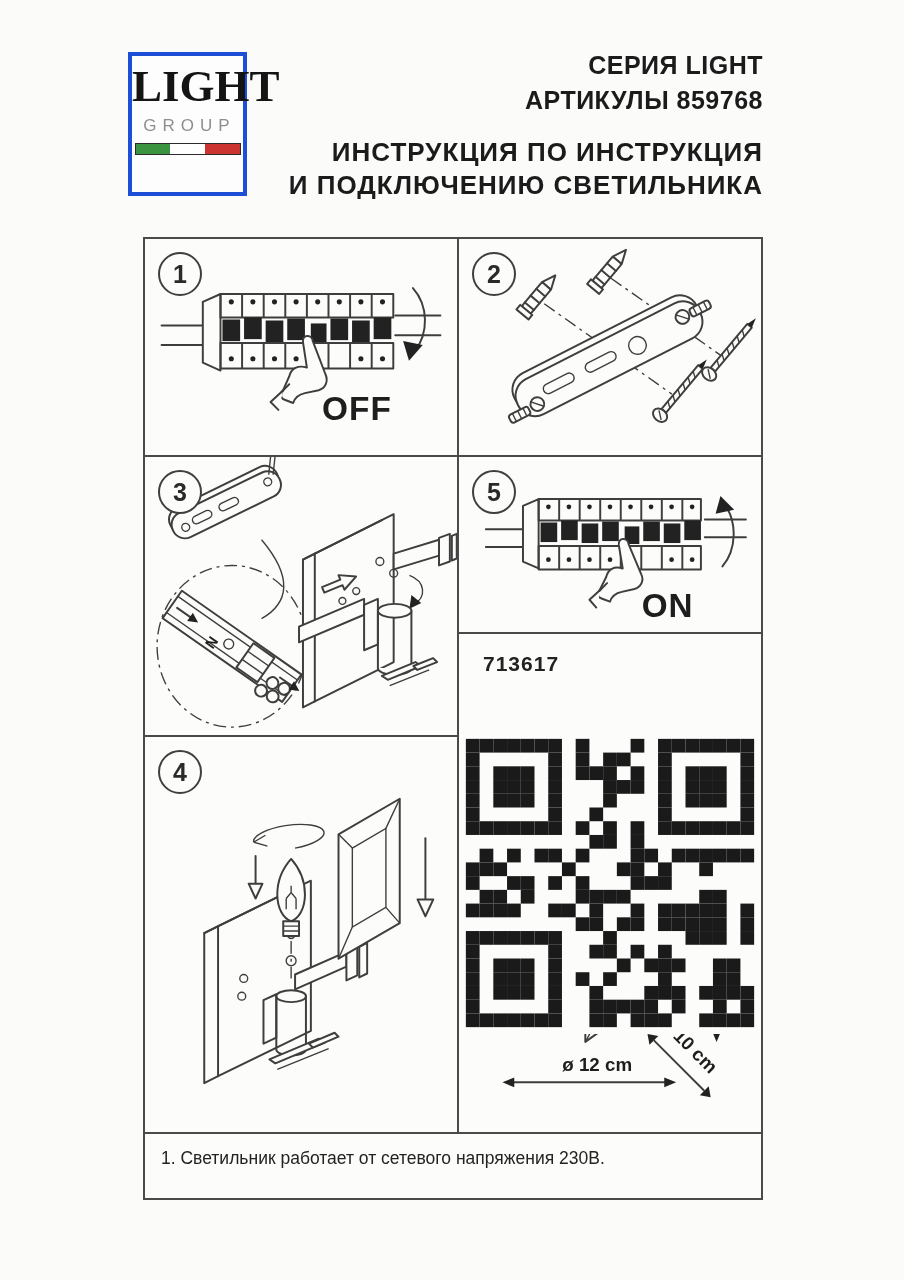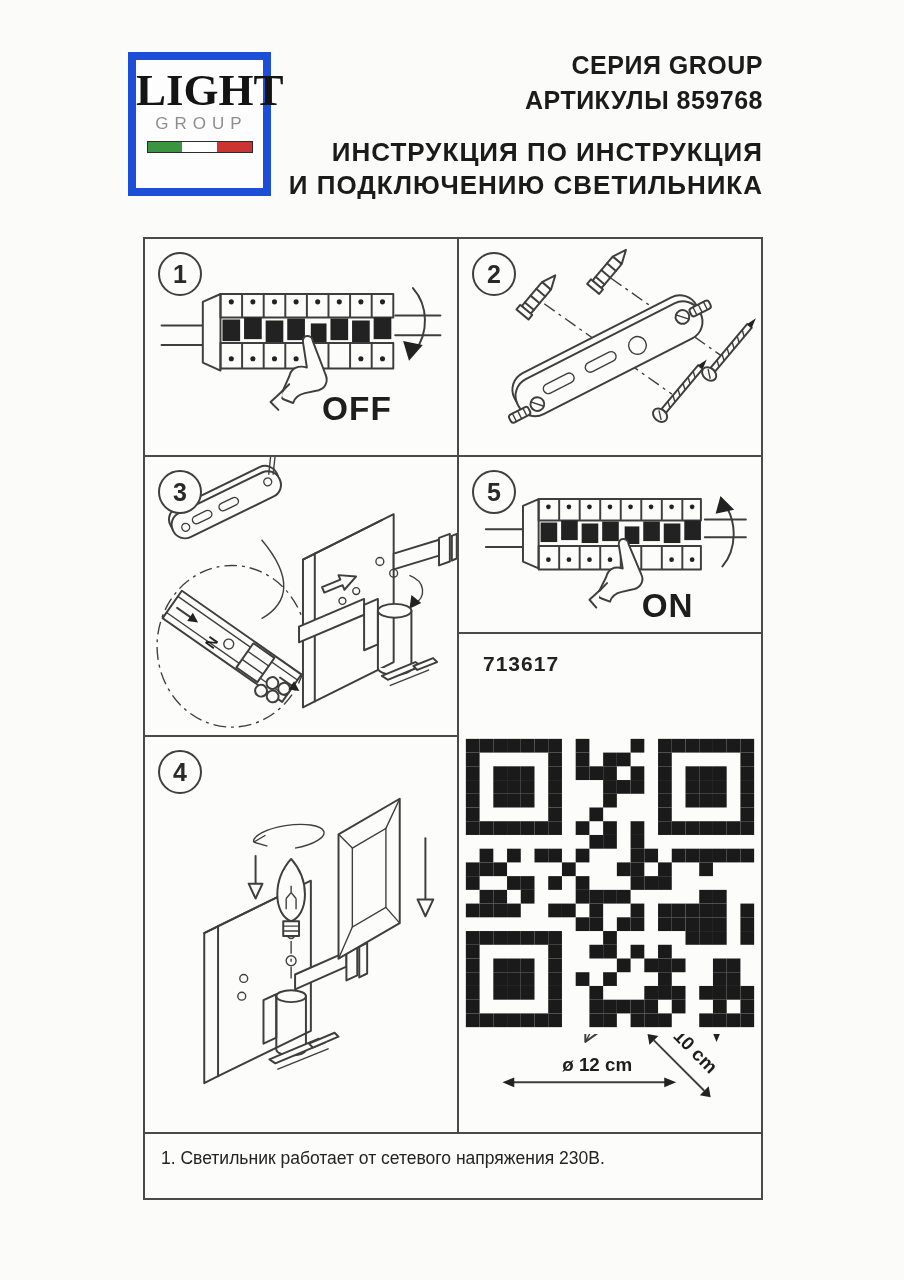--- a/index.html
+++ b/index.html
@@ -6,31 +6,31 @@
   body{
     width:904px;height:1280px;position:relative;
     background:#fbfbfa;
     font-family:"Liberation Sans", sans-serif;
     color:#1e1e1e;
     overflow:hidden;
   }
   .abs{position:absolute;}
   
   .logo-box{
-    left:128px;top:52px;width:143px;height:144px;
-    border:8px solid #1d4ed8;background:#fdfdfd;
+    left:128px;top:52px;width:119px;height:144px;
+    border:4px solid #1d4ed8;background:#fdfdfd;
     text-align:center;box-sizing:border-box;padding-top:10px;
   }
   .logo-word{
     font-family:"Liberation Serif", serif;font-weight:bold;
     font-size:45px;line-height:40px;color:#141414;letter-spacing:0px;
   }
   .logo-group{
     font-size:17px;line-height:22px;letter-spacing:6px;
-    color:#8e8e8e;margin-top:3px;margin-left:4px;
+    color:#8e8e8e;margin-top:9px;margin-left:4px;
   }
   .logo-flag{
     width:104px;height:10px;margin:6px auto 0 auto;
     border:1px solid #2c2c2c;display:flex;
   }
   .logo-flag span{flex:1;height:100%;}
   .hdr{
     right:141px;top:48px;text-align:right;
     font-weight:bold;color:#1b1b1b;
   }
@@ -74,21 +74,21 @@
   <div class="logo-word">LIGHT</div>
   <div class="logo-group">GROUP</div>
   <div class="logo-flag">
     <span style="background:#3a9440"></span>
       <span style="background:#ffffff"></span>
       <span style="background:#cc3432"></span>
   </div>
 </div>
 
 <div class="abs hdr">
-  <div class="l1">СЕРИЯ GROUP</div>
+  <div class="l1">СЕРИЯ LIGHT</div>
   <div class="l1">АРТИКУЛЫ 859768</div>
   <div class="gap"></div>
   <div class="l2">ИНСТРУКЦИЯ ПО ИНСТРУКЦИЯ</div>
   <div class="l2">И ПОДКЛЮЧЕНИЮ СВЕТИЛЬНИКА</div>
 </div>
 
 <div class="abs panel" style="left:143px;top:237px;width:316px;height:220px;">
   <svg viewBox="0 0 316 220">
 
     <path class="ln" d="M16 88 H58 M16 108 H58 M254 78 H300 M254 98 H300"></path>

